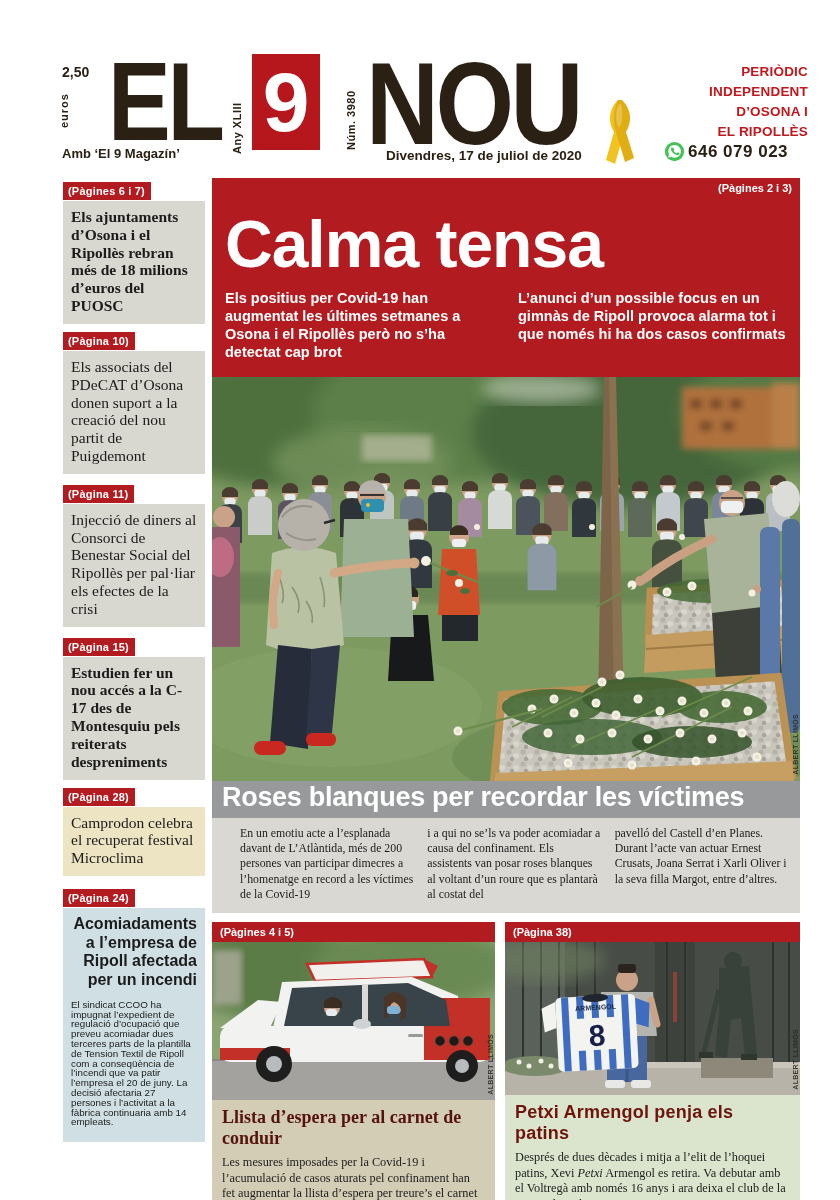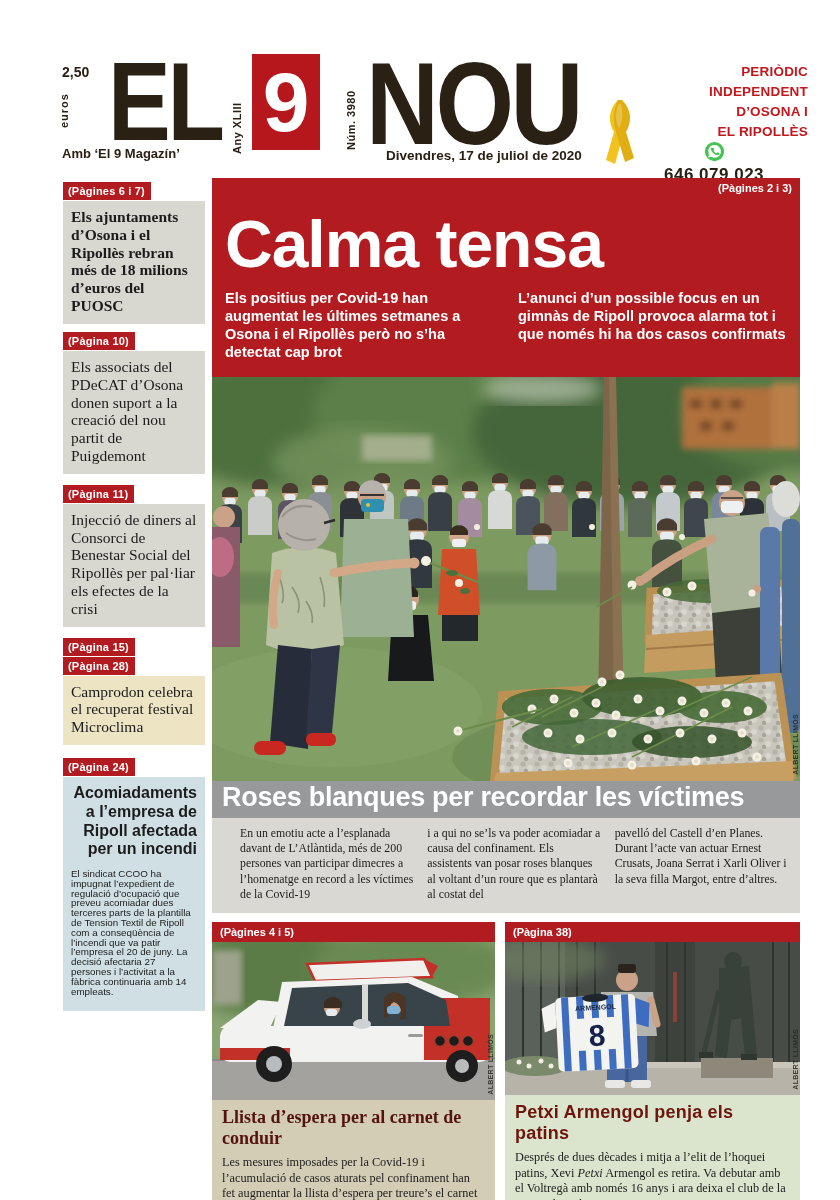--- a/index.html
+++ b/index.html
@@ -16,21 +16,21 @@
   .any{left:231px;top:82px;height:72px;}
   .nine-box{left:252px;top:54px;width:68px;height:96px;background:#b5171c;text-align:center;}
   .nine-box span{color:#fff;font-size:84px;font-weight:bold;line-height:96px;}
   .num{left:345px;top:60px;height:90px;}
   .logo-nou{left:366px;top:46px;font-size:116px;letter-spacing:-4px;transform:scaleX(.87);transform-origin:left top;}
   .ribbon{left:598px;top:98px;}
   .tagline{left:620px;top:62px;width:188px;text-align:right;color:#c0181d;
            font-size:13.5px;font-weight:bold;line-height:20px;letter-spacing:.2px;}
   .magazin{left:62px;top:146px;font-size:13px;font-weight:bold;color:#2b2014;}
   .date{left:386px;top:148px;font-size:13.5px;font-weight:bold;color:#2b2014;}
-  .phone-wrap{left:664px;top:141px;display:flex;align-items:center;gap:3px;flex-direction:column;}
+  .phone-wrap{left:664px;top:141px;display:flex;align-items:center;gap:3px;}
   .phone{font-size:17px;font-weight:bold;color:#2b2014;letter-spacing:.5px;}
   
   .sidebar{left:63px;top:181px;width:142px;}
   .sb-label{display:inline-block;background:#b21c20;color:#fff;font-size:11px;font-weight:bold;
             padding:3px 6px 3px 5px;letter-spacing:.2px;}
   .sb-box{background:#d8d7d0;padding:7px 8px 9px 8px;margin-top:1px;}
   .sb-serif{font-family:"Liberation Serif",serif;font-size:15.5px;line-height:1.15;}
   .sb-serif-bold{font-family:"Liberation Serif",serif;font-size:15.5px;font-weight:bold;line-height:1.15;}
   .sb-sans-bold{font-size:15px;font-weight:bold;line-height:1.17;}
   .sb-cream{background:#ece4c2;}
@@ -120,20 +120,21 @@
     </div>
 
     <div>
       <span class="sb-label">(Pàgina 11)</span>
       <div class="sb-box sb-serif mb10">Injecció de diners al Consorci de Benestar Social del Ripollès per pal·liar els efectes de la crisi</div>
     </div>
 
 
     <div>
       <span class="sb-label">(Pàgina 15)</span>
+      <div class="sb-box sb-serif-bold mb7">Estudien fer un nou accés a la C-17 des de Montesquiu pels reiterats despreniments</div>
     </div>
 
     <div>
       <span class="sb-label">(Pàgina 28)</span>
       <div class="sb-box sb-serif sb-cream mb12">Camprodon celebra el recuperat festival Microclima</div>
     </div>
 
     <div>
       <span class="sb-label">(Pàgina 24)</span>
       <div class="sb-box sb-blue">

